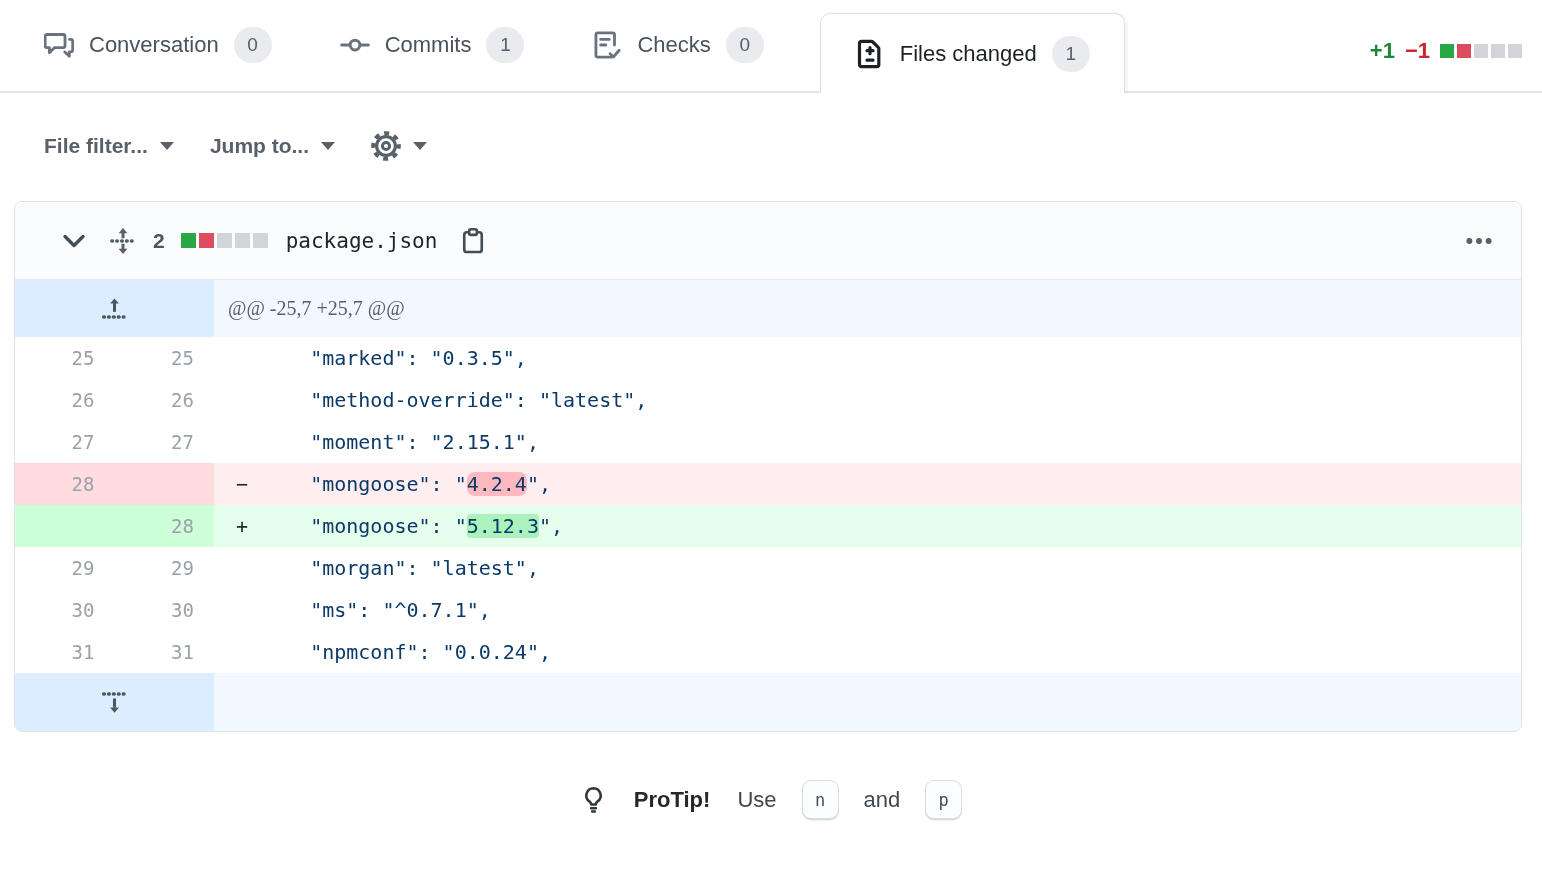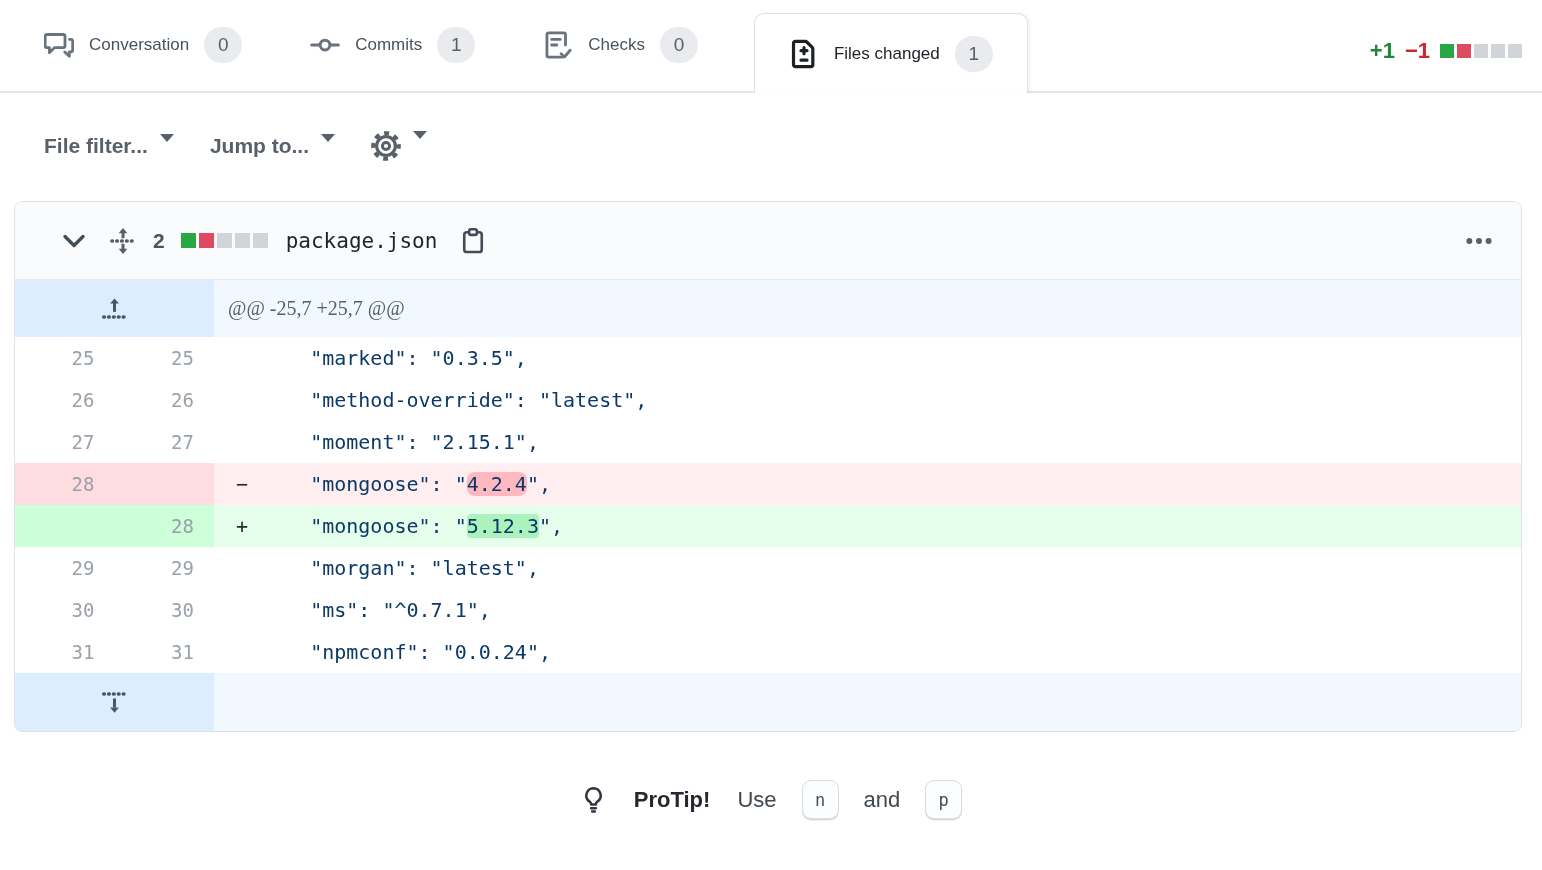--- a/index.html
+++ b/index.html
@@ -4,21 +4,21 @@
 <style>
   * { margin:0; padding:0; box-sizing:border-box; }
   html,body { width:1542px; height:870px; background:#ffffff; overflow:hidden;
               font-family:"Liberation Sans", sans-serif; color:#24292e; }
 
   
   .tabbar { position:relative; height:93px; border-bottom:2px solid #e4e7ea;
             display:flex; align-items:flex-end; padding-left:44px; }
   .tab { display:flex; align-items:center; gap:15px; height:93px; margin-right:68px;
          cursor:pointer; }
-  .tab .tab-label { font-size:17px; color:#49535c; }
+  .tab .tab-label { font-size:22px; color:#49535c; }
   .tab .ticon { display:flex; color:#6a737d; }
   .tab.active { height:80px; background:#ffffff; border:1.5px solid #dde1e6; border-bottom:none;
                 border-radius:10px 10px 0 0; padding:0 34px; margin-right:0; margin-left:-12px;
                 margin-bottom:-2px; z-index:2; box-shadow:3px 0 2px rgba(27,31,35,0.04); }
   .tab.active .tab-label { color:#1c2126; }
   .tab.active .ticon { color:#1c2126; }
   .pill { min-width:38px; height:36px; padding:0 12px; border-radius:18px; background:#e9ebee;
           color:#57606a; font-size:19px; display:flex; align-items:center; justify-content:center; }
 
   .diffstat { position:absolute; right:20px; top:38px; display:flex; align-items:center; gap:4px;
@@ -26,21 +26,21 @@
   .diffstat .adds { color:#22863a; margin-right:2px; }
   .diffstat .dels { color:#cb2431; margin:0 6px 0 4px; }
   .blocks { display:flex; gap:3px; align-items:center; }
   .block { width:14px; height:14px; display:inline-block; }
   .block.added   { background:#28a745; }
   .block.deleted { background:#dd4b5e; }
   .block.neutral { background:#d1d5da; }
 
   
   .toolbar { display:flex; align-items:center; gap:36px; margin:38px 0 0 44px; }
-  .tool-item { display:flex; gap:12px; color:#586069; font-weight:700;
+  .tool-item { display:flex; align-items:center; gap:12px; color:#586069; font-weight:700;
                font-size:21px; cursor:pointer; }
   .caret { width:0; height:0; border-left:7px solid transparent; border-right:7px solid transparent;
            border-top:8px solid #586069; display:inline-block; }
 
   
   .card { margin:40px 20px 0 14px; border:1.5px solid #dde2e8; border-radius:8px; overflow:hidden;
           background:#fff; }
   .file-header { height:78px; background:#fafbfc; border-bottom:1.5px solid #e4e8ec;
                  display:flex; align-items:center; padding:0 28px 0 44px; }
   .file-header .chev { color:#444d56; margin-right:20px; display:flex; cursor:pointer; }

